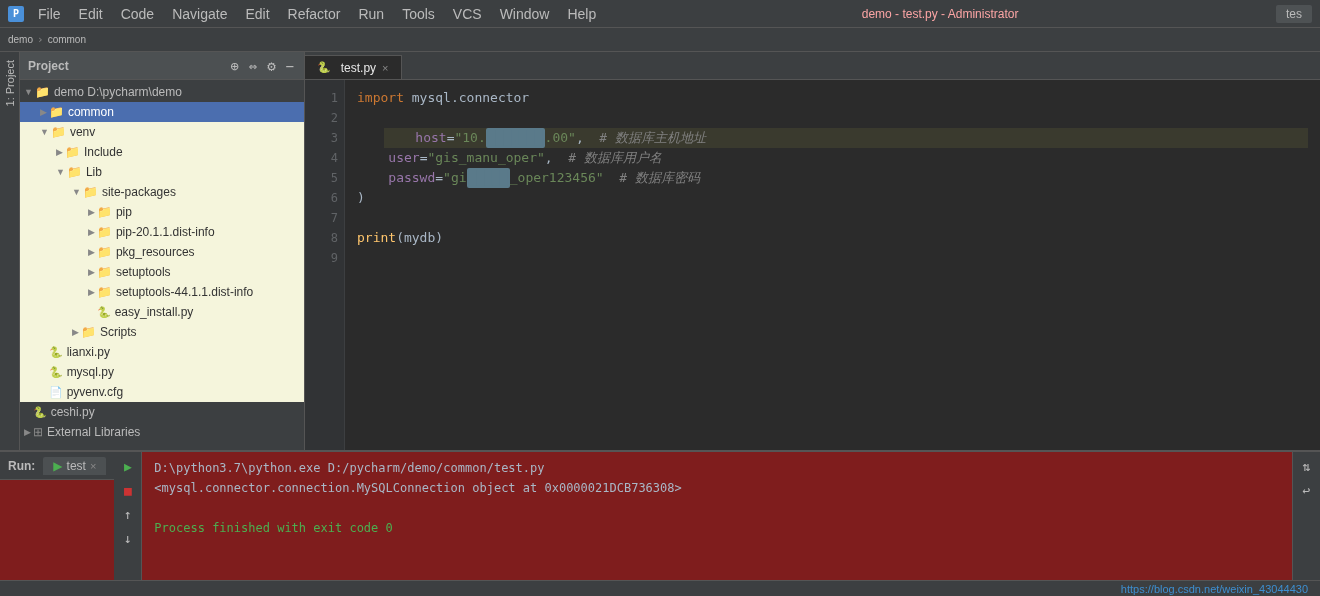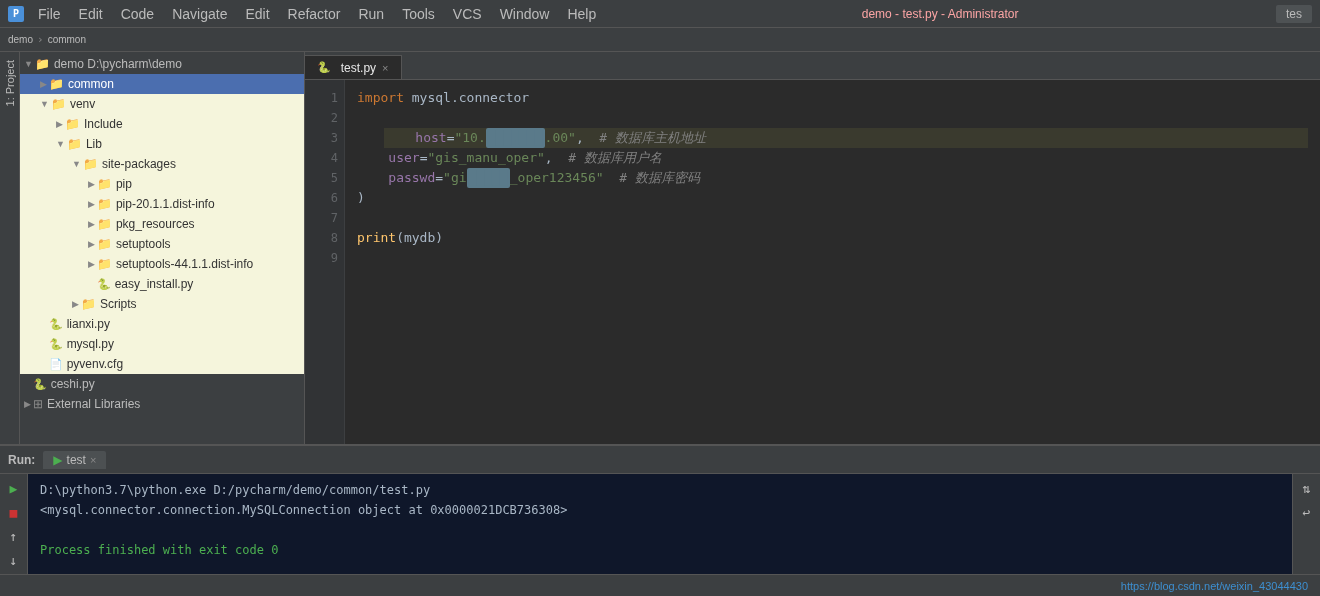--- a/index.html
+++ b/index.html
@@ -231,24 +231,24 @@
       background: #3a3a2e;
       margin-left: 27px;
     }
     .kw-import { color: #cc7832; }
     .kw-string { color: #6a8759; }
     .kw-comment { color: #808080; font-style: italic; }
 
     
     .run-panel {
       height: 130px;
-      background: #0f172a;
+      background: #7f1d1d;
       border-top: 2px solid #555;
       display: flex;
-      flex-direction: column;
+      flex-direction: row;
       flex-shrink: 0;
     }
     .run-panel-header {
       height: 28px;
       background: #3c3f41;
       display: flex;
       align-items: center;
       padding: 0 8px;
       border-bottom: 1px solid #555;
       gap: 8px;
@@ -311,21 +311,21 @@
       border-left: 1px solid #555;
       display: flex;
       flex-direction: column;
       align-items: center;
       padding: 4px 0;
       gap: 4px;
     }
 
     
     .status-bar {
-      height: 22px;
+      height: 16px;
       background: #3c3f41;
       border-top: 1px solid #555;
       display: flex;
       align-items: center;
       padding: 0 12px;
       flex-shrink: 0;
     }
     .status-right {
       margin-left: auto;
       color: #3d8fd1;
@@ -365,20 +365,27 @@
   <span class="breadcrumb-item">common</span>
 </div>
 
 <div class="main-area">
 
   <div class="sidebar-vertical">
     <span class="sidebar-vertical-label">1: Project</span>
   </div>
 
   <div class="project-panel">
+    <div class="project-panel-header">
+      <span class="project-panel-title">Project</span>
+      <span class="panel-icon-btn" title="Scope">⊕</span>
+      <span class="panel-icon-btn" title="Scroll to file">⇔</span>
+      <span class="panel-icon-btn" title="Settings">⚙</span>
+      <span class="panel-icon-btn" title="Minimize">−</span>
+    </div>
     <div class="project-tree">
 
       <div class="tree-item" style="padding-left:4px;">
         <span class="arrow">▼</span>
         <span class="folder-icon" style="color:#d4a017;">📁</span>
         <span>demo  D:\pycharm\demo</span>
       </div>
 
       <div class="tree-item selected" style="padding-left:20px;">
         <span class="arrow">▶</span>

